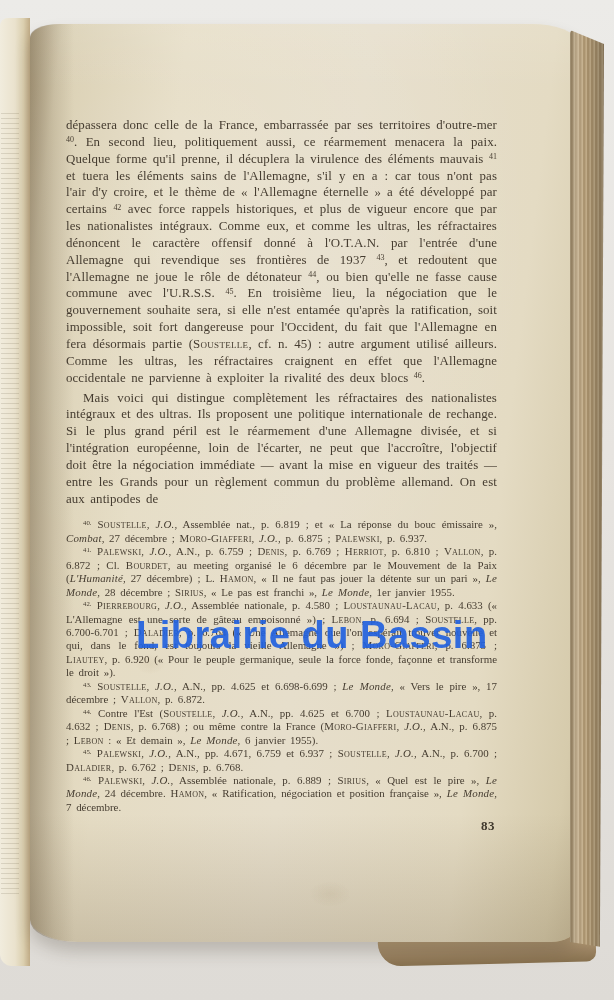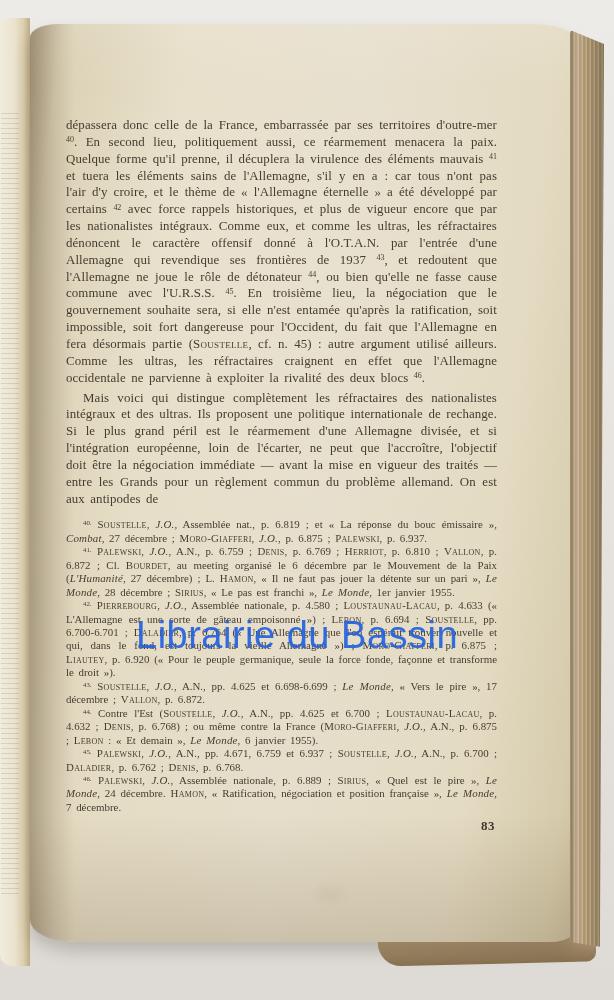--- a/index.html
+++ b/index.html
@@ -96,21 +96,21 @@
   em{letter-spacing:.2px;}
   .page-number{
     margin-top:4px;text-align:right;
     font-size:13px;font-weight:bold;letter-spacing:.5px;color:#3e372c;
     padding-right:2px;
   }
   
   .watermark{
     position:absolute;left:136px;top:614px;z-index:10;
     font-family:"Liberation Sans", sans-serif;
-    font-size:38px;font-weight:normal;letter-spacing:.5px;
+    font-size:38px;font-weight:bold;letter-spacing:.5px;
     color:var(--wm);opacity:.92;white-space:nowrap;
     pointer-events:none;
   }
 </style>
 </head>
 <body>
 
 <div class="scene">
   <div class="stack-bottom"></div>
   <div class="facing-page"></div>

